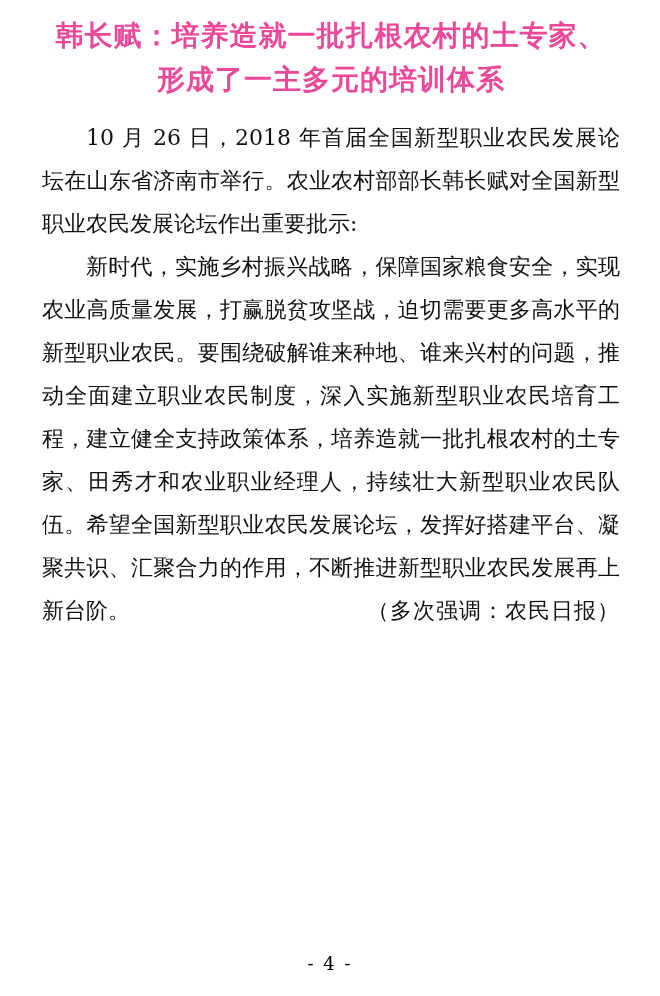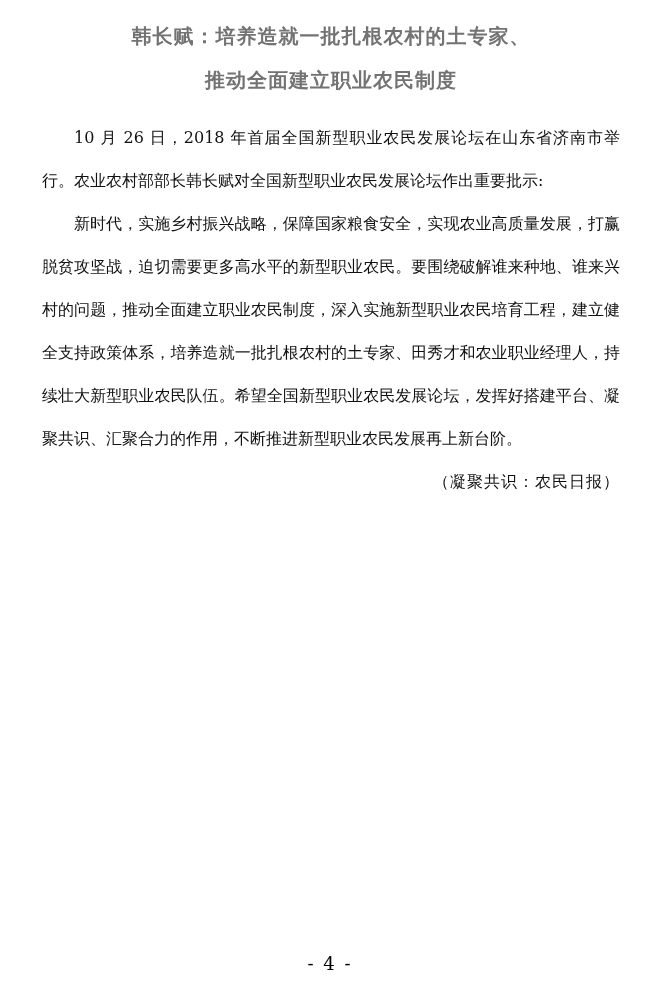--- a/index.html
+++ b/index.html
@@ -14,31 +14,31 @@
     background: #ffffff;
     box-sizing: border-box;
     padding: 14px 40px 0 42px;
     font-family: "DejaVu Serif", "Liberation Serif", serif;
     color: #111111;
     overflow: hidden;
   }
   .title {
     margin: 0 0 14px 0;
     text-align: center;
-    font-size: 20px;
+    font-size: 28px;
     font-weight: 700;
     line-height: 44px;
-    color: #737373;
+    color: #ec4899;
   }
   .title-line {
     display: block;
     letter-spacing: 1px;
   }
   .body-text {
-    font-size: 16px;
+    font-size: 22px;
     line-height: 43px;
   }
   .para {
     margin: 0;
     text-align: justify;
     text-indent: 2em;
     word-break: break-all;
     overflow-wrap: anywhere;
   }
   .source {
@@ -57,28 +57,28 @@
     color: #000000;
   }
 </style>
 </head>
 <body>
 
 <div class="page">
 
   <h1 class="title">
     <span class="title-line">韩长赋：培养造就一批扎根农村的土专家、</span>
-    <span class="title-line">推动全面建立职业农民制度</span>
+    <span class="title-line">形成了一主多元的培训体系</span>
   </h1>
 
   <div class="body-text">
     <p class="para">
       <span>10 月 26 日，2018 年首届全国新型职业农民发展论坛在山东省济南市举行。农业农村部部长韩长赋对全国新型职业农民发展论坛作出重要批示:</span>
     </p>
     <p class="para">
       <span>新时代，实施乡村振兴战略，保障国家粮食安全，实现农业高质量发展，打赢脱贫攻坚战，迫切需要更多高水平的新型职业农民。要围绕破解谁来种地、谁来兴村的问题，推动全面建立职业农民制度，深入实施新型职业农民培育工程，建立健全支持政策体系，培养造就一批扎根农村的土专家、田秀才和农业职业经理人，持续壮大新型职业农民队伍。希望全国新型职业农民发展论坛，发挥好搭建平台、凝聚共识、汇聚合力的作用，不断推进新型职业农民发展再上新台阶。</span>
-      <span class="source">（凝聚共识：农民日报）</span>
+      <span class="source">（多次强调：农民日报）</span>
     </p>
   </div>
 
   <div class="footer">- 4 -</div>
 
 </div>
 
 </body></html>

